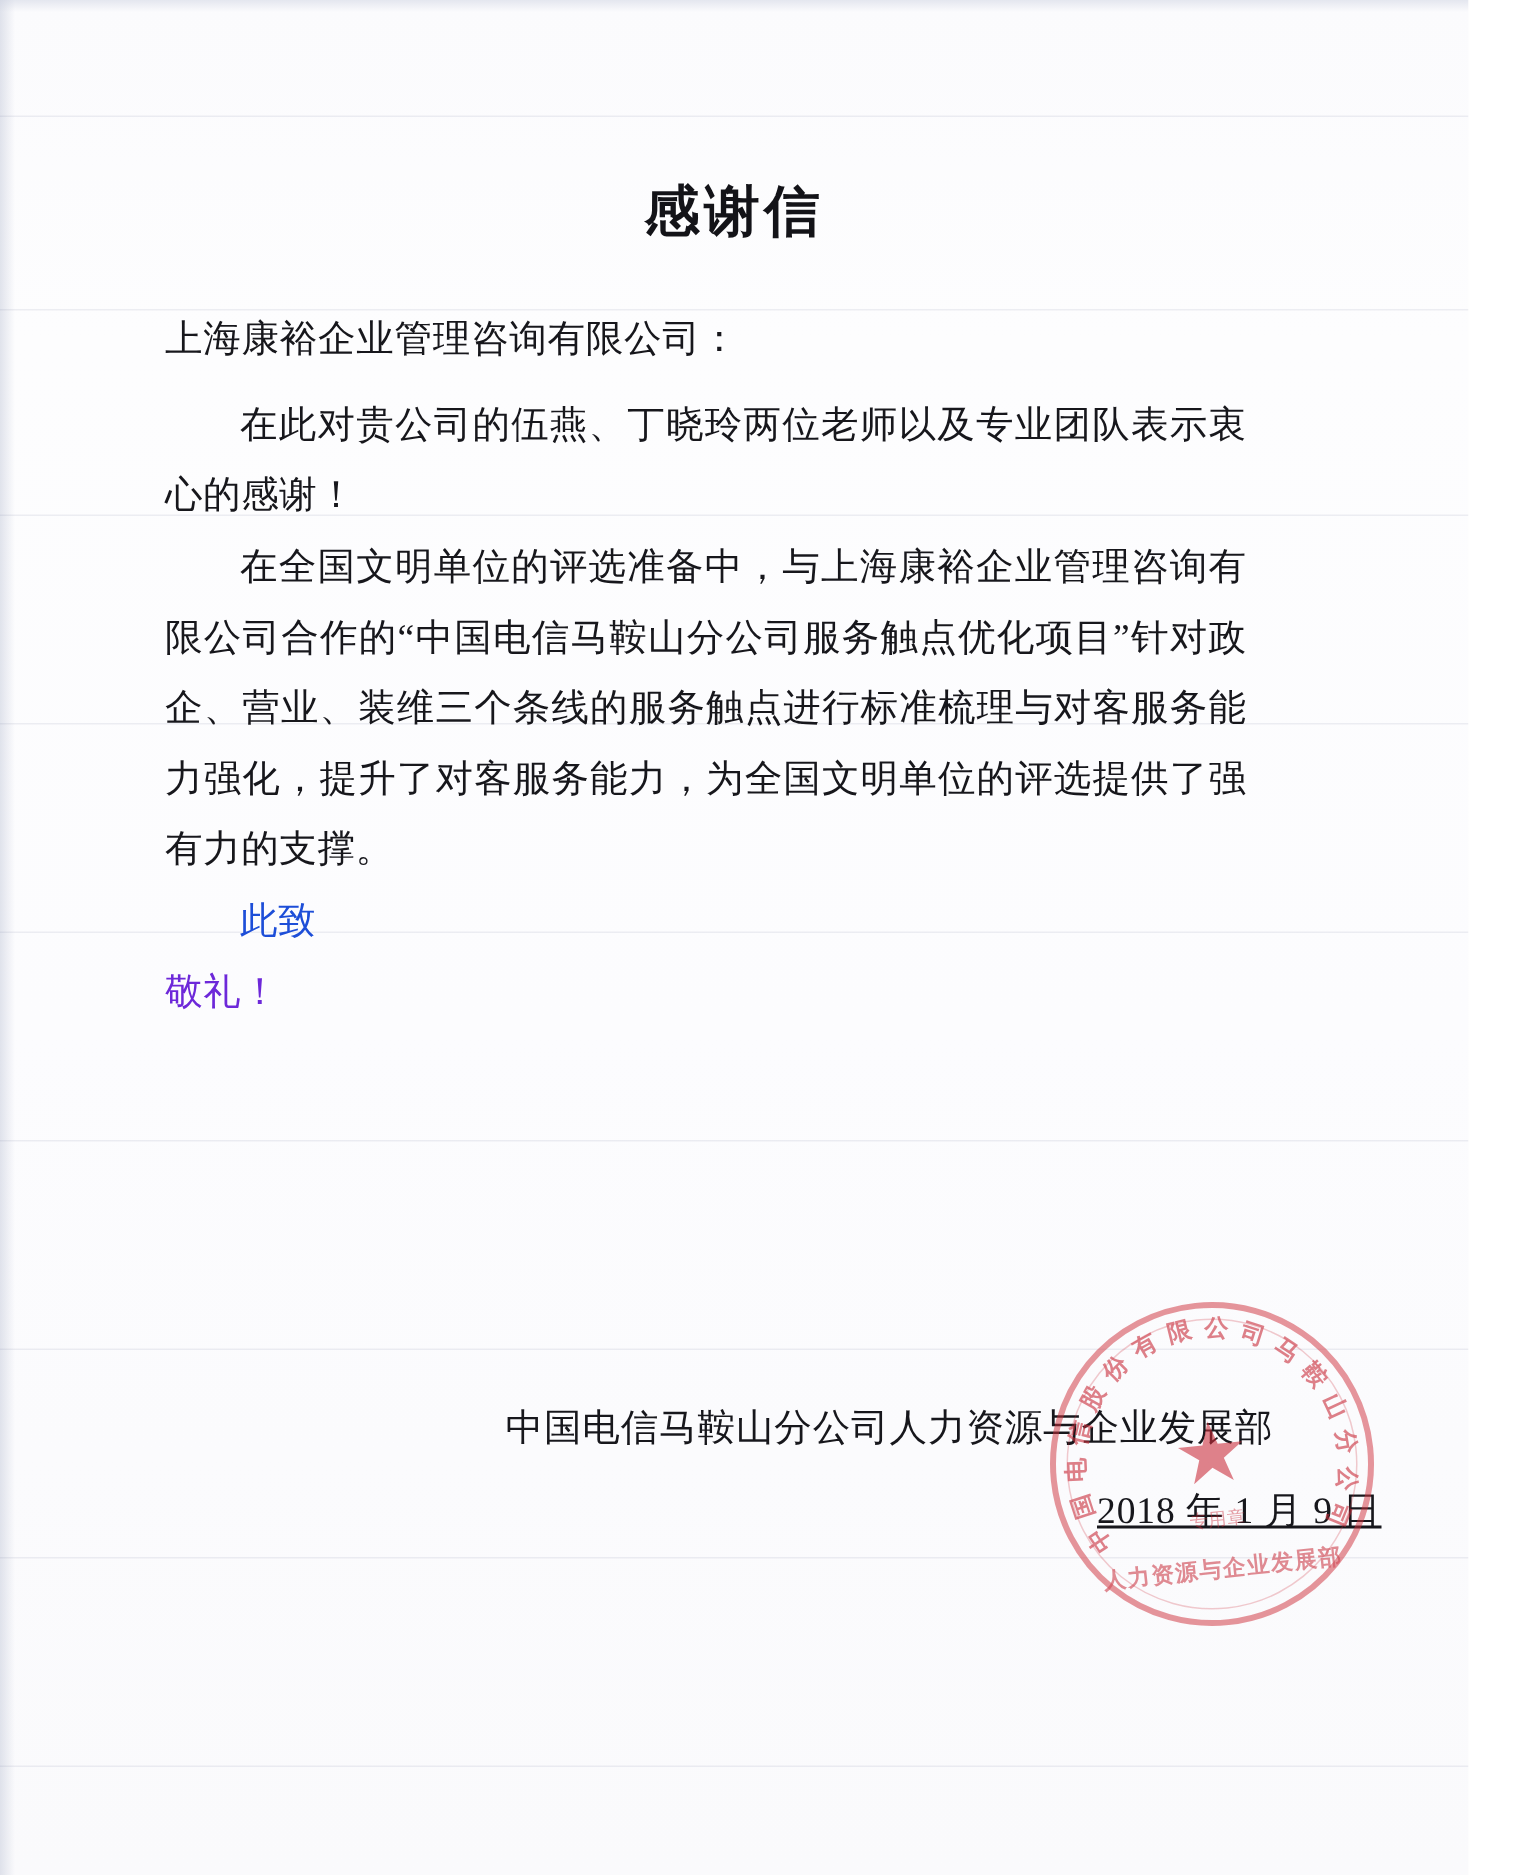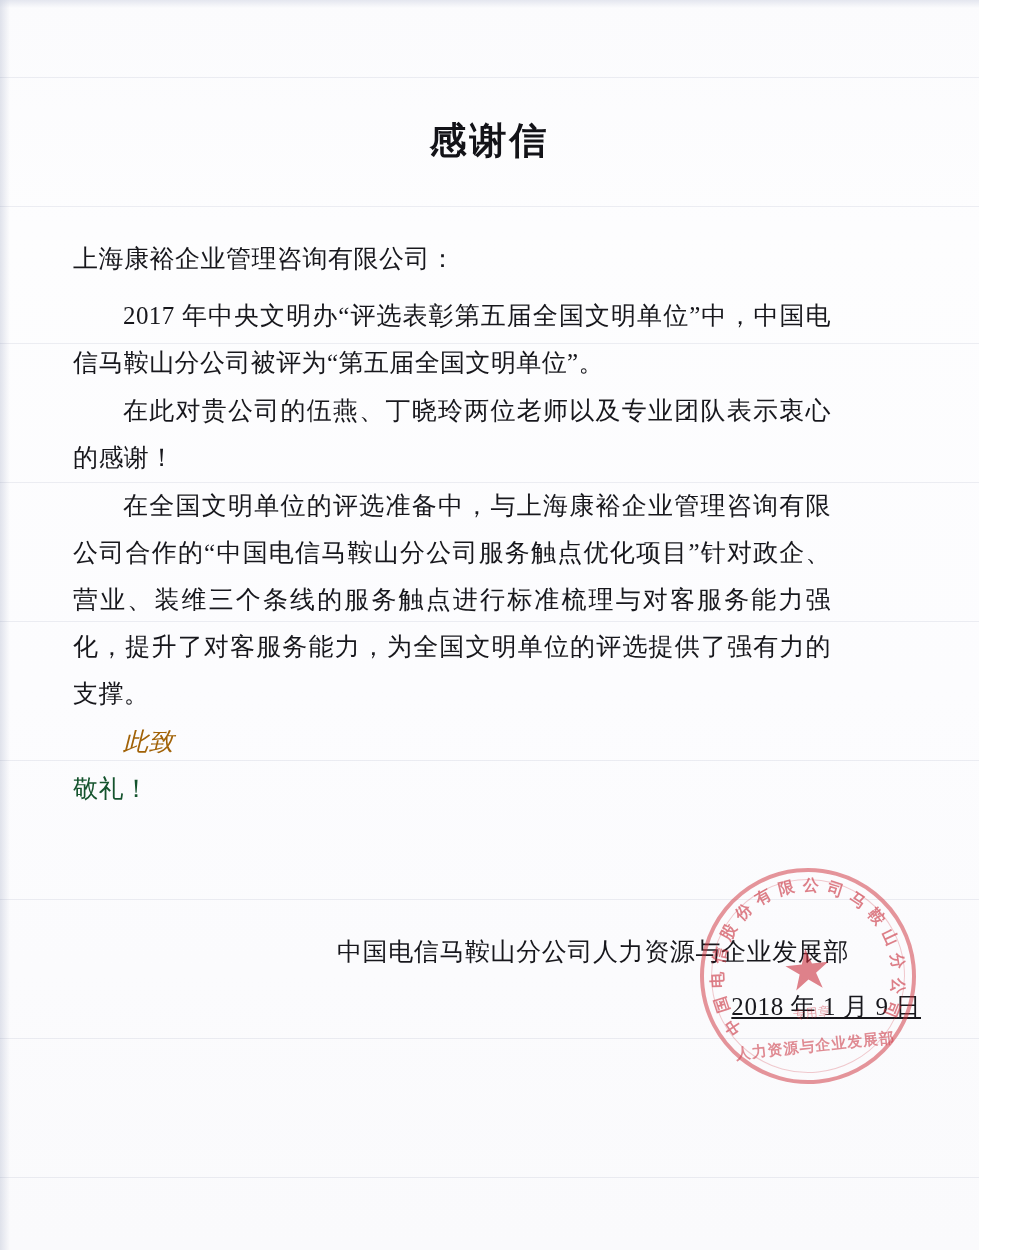--- a/index.html
+++ b/index.html
@@ -58,22 +58,22 @@
     font-size: 37px;
     font-weight: bold;
     letter-spacing: 3px;
     color: #131318;
     margin: 0;
     padding-top: 116px;
     font-family: "DejaVu Serif", serif;
   }
 
   .body-block {
-    margin-top: 80px;
-    padding-left: 73px;
+    margin-top: 48px;
+    padding-left: 110px;
     padding-right: 148px;
   }
 
   .salutation {
     font-size: 25px;
     line-height: 1.05;
     color: #17171c;
     margin: 0 0 20px 0;
     letter-spacing: 0.5px;
   }
@@ -84,30 +84,29 @@
     color: #17171c;
     margin: 0 0 1px 0;
     text-indent: 50px;
     text-align: justify;
     letter-spacing: 0.4px;
   }
 
   .closing-1 {
     font-size: 25px;
     line-height: 47px;
-    color: #a16207;
+    color: #1d4ed8;
     margin: 0;
     text-indent: 50px;
     letter-spacing: 0.4px;
-    font-style: italic;
   }
   .closing-2 {
     font-size: 25px;
     line-height: 47px;
-    color: #14532d;
+    color: #6d28d9;
     margin: 0;
     text-indent: 0;
     letter-spacing: 0.4px;
   }
 
   .signature-area {
     position: absolute;
     left: 4px;
     right: 0;
     top: 935px;
@@ -213,21 +212,20 @@
   <div class="scan-line" style="top:1038px;"></div>
   <div class="scan-line" style="top:1177px;"></div>
 
   <div class="doc">
 
     <h1 class="title">感谢信</h1>
 
     <div class="body-block">
       <p class="salutation">上海康裕企业管理咨询有限公司：</p>
 
-      <p class="para">2017 年中央文明办“评选表彰第五届全国文明单位”中，中国电信马鞍山分公司被评为“第五届全国文明单位”。</p>
       <p class="para">在此对贵公司的伍燕、丁晓玲两位老师以及专业团队表示衷心的感谢！</p>
       <p class="para">在全国文明单位的评选准备中，与上海康裕企业管理咨询有限公司合作的“中国电信马鞍山分公司服务触点优化项目”针对政企、营业、装维三个条线的服务触点进行标准梳理与对客服务能力强化，提升了对客服务能力，为全国文明单位的评选提供了强有力的支撑。</p>
 
       <p class="closing-1">此致</p>
       <p class="closing-2">敬礼！</p>
     </div>
 
     <div class="signature-area">
       <div class="sign-org">中国电信马鞍山分公司人力资源与企业发展部</div>
       <div class="sign-date">2018 年 1 月 9 日</div>

